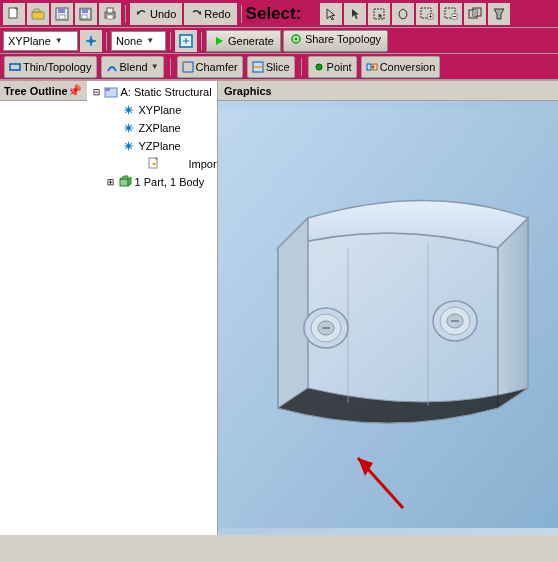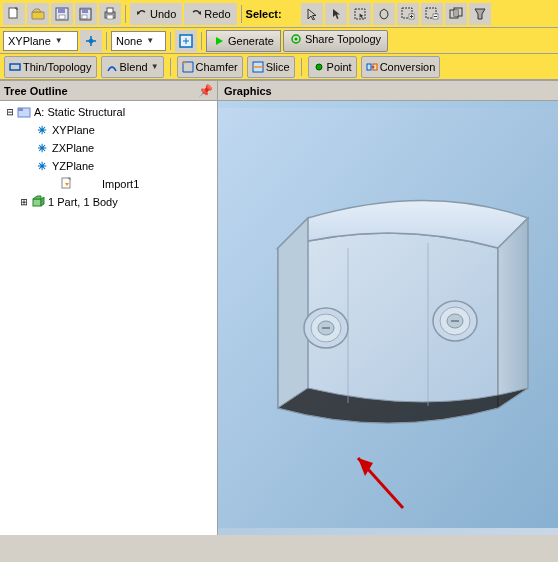--- a/index.html
+++ b/index.html
@@ -7,21 +7,21 @@
       width: 558px;
       height: 562px;
       overflow: hidden;
       font-family: Arial, sans-serif;
       font-size: 12px;
       background: #d4d0c8;
     }
 
     
     .toolbar-container {
-      background: #fde047;
+      background: #be185d;
       border-bottom: 1px solid #a0a0a0;
     }
 
     .toolbar-row1 {
       display: flex;
       align-items: center;
       padding: 2px 3px;
       gap: 2px;
       height: 28px;
       border-bottom: 1px solid #a0a0a0;
@@ -71,39 +71,39 @@
       padding: 2px 5px;
       background: #d4d0c8;
       border: 1px solid transparent;
       cursor: pointer;
       font-size: 11px;
       height: 22px;
     }
 
     
     .select-label {
-      font-size: 11px;
+      font-size: 17px;
       font-weight: bold;
       color: #000;
       margin-right: 17px;
     }
 
     
     .main-content {
       display: flex;
       height: calc(562px - 108px);
     }
 
     
     .tree-pane {
       width: 218px;
       background: white;
       border-right: 1px solid #a0a0a0;
       display: flex;
-      flex-direction: column;
+      flex-direction: row;
     }
 
     .tree-header {
       display: flex;
       align-items: center;
       justify-content: space-between;
       background: #d4d0c8;
       border-bottom: 1px solid #a0a0a0;
       padding: 2px 4px;
       height: 20px;

